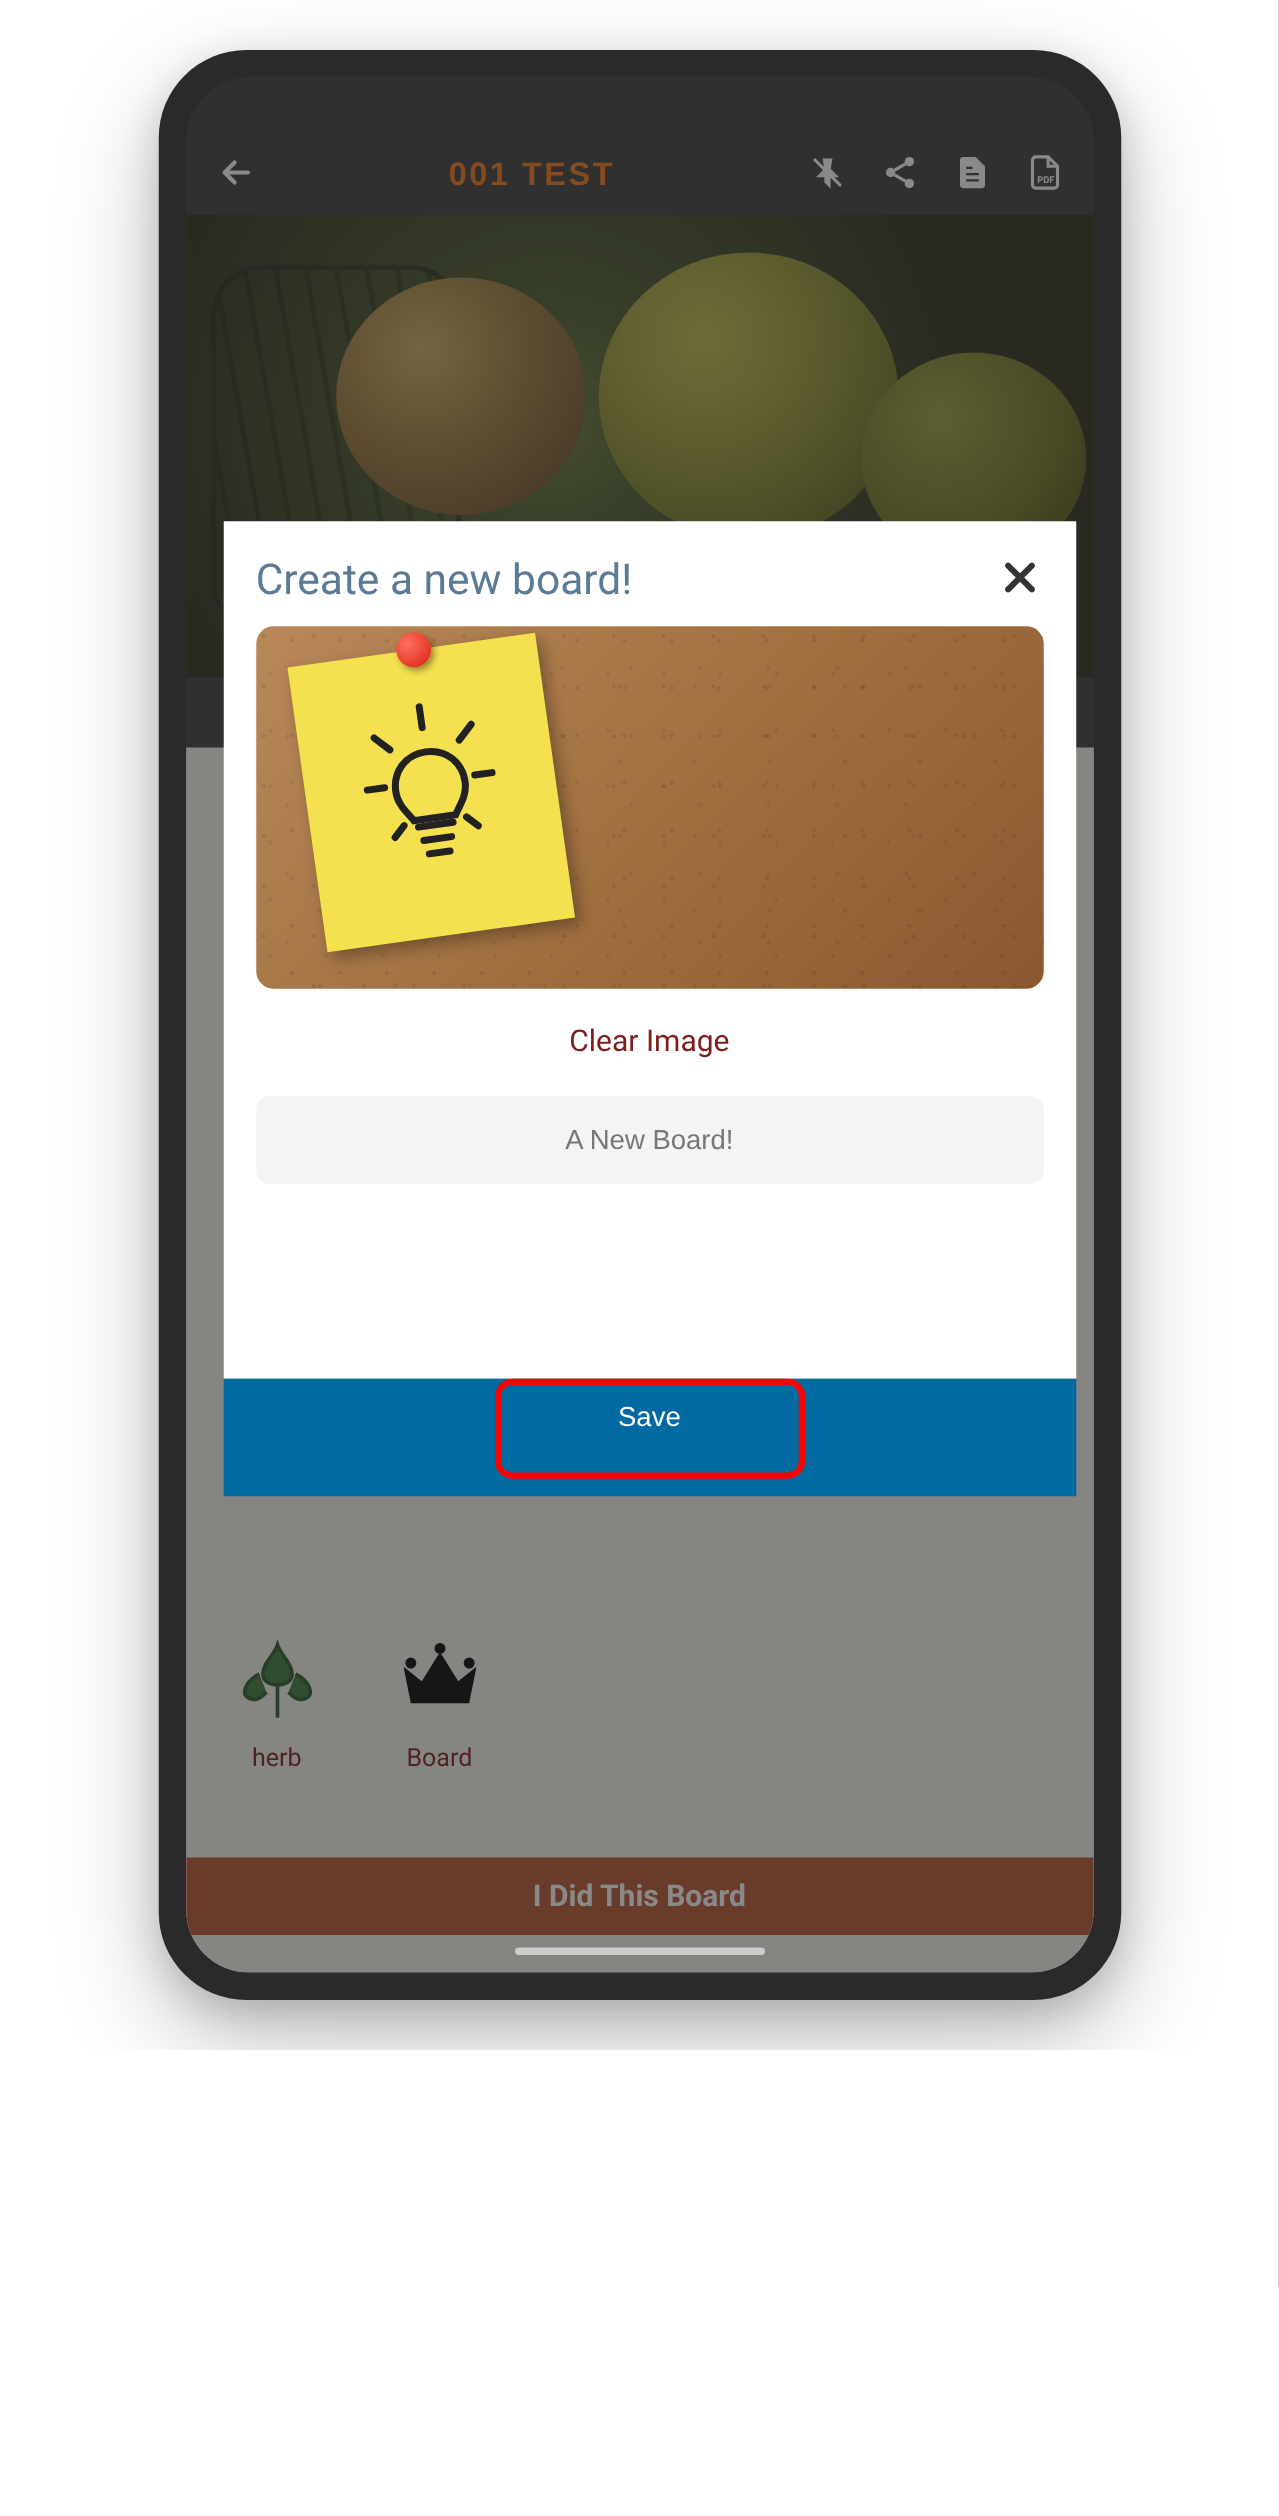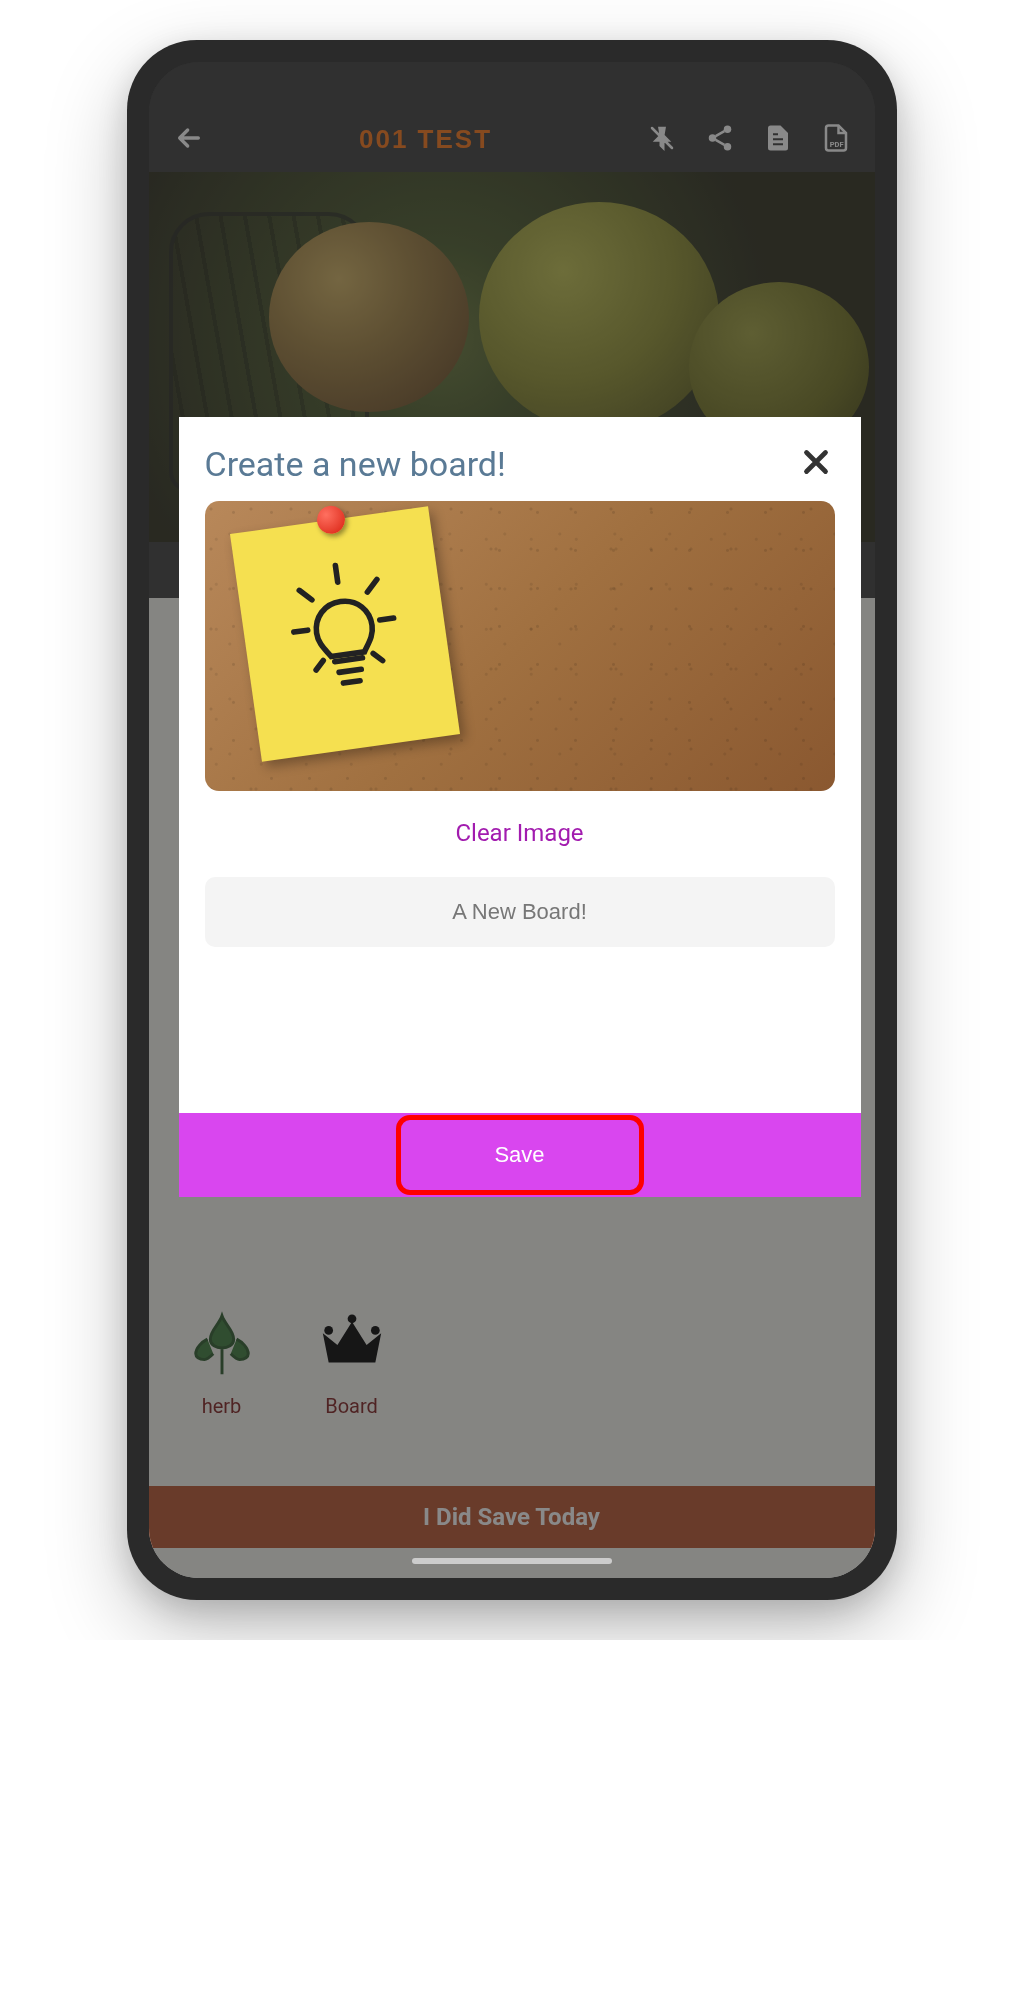--- a/index.html
+++ b/index.html
@@ -142,39 +142,39 @@
   position: absolute;
   top: -14px; left: 88px;
   width: 28px; height: 28px;
   background: radial-gradient(circle at 35% 30%, #ff7060, #d82010);
   border-radius: 50%;
   box-shadow: 2px 3px 5px rgba(0,0,0,0.4);
 }
 .bulb svg { width: 140px; height: 170px; }
 .clear-image {
   text-align: center;
-  color: #a21caf;
+  color: #7f1d1d;
   font-size: 24px;
   margin: 28px 0 30px;
 }
 .board-name-input {
   width: 100%;
   background: #f4f4f4;
   border: none;
   border-radius: 10px;
   padding: 22px;
   text-align: center;
   font-size: 22px;
   color: #777;
 }
 .modal-footer {
-  background: #d946ef;
-  height: 84px;
-  display: flex;
-  align-items: center;
+  background: #0369a1;
+  height: 94px;
+  display: flex;
+  align-items: flex-start;
   justify-content: center;
 }
 .save-btn {
   width: 236px;
   height: 62px;
   background: transparent;
   color: #fff;
   font-size: 22px;
   border: none;
   display: flex; align-items: center; justify-content: center;
@@ -263,21 +263,21 @@
             <svg viewBox="0 0 24 24" fill="#000">
                 <path d="M4 18h16l2-10-5 4-5-8-5 8-5-4 2 10z"></path>
                 <circle cx="4" cy="7" r="1.5"></circle>
                 <circle cx="12" cy="3" r="1.5"></circle>
                 <circle cx="20" cy="7" r="1.5"></circle>
               </svg>
           </div>
           <div class="cat-label">Board</div>
         </div>
       </div>
-      <div class="footer-button">I Did Save Today</div>
+      <div class="footer-button">I Did This Board</div>
     </div>
 
     <div class="overlay"></div>
 
     <div class="modal-container">
       <div class="modal-body">
         <div class="modal-header">
           <div class="modal-title">Create a new board!</div>
           <div class="close-x">
             <svg viewBox="0 0 24 24" fill="none" stroke="#333" stroke-width="3" stroke-linecap="round">

